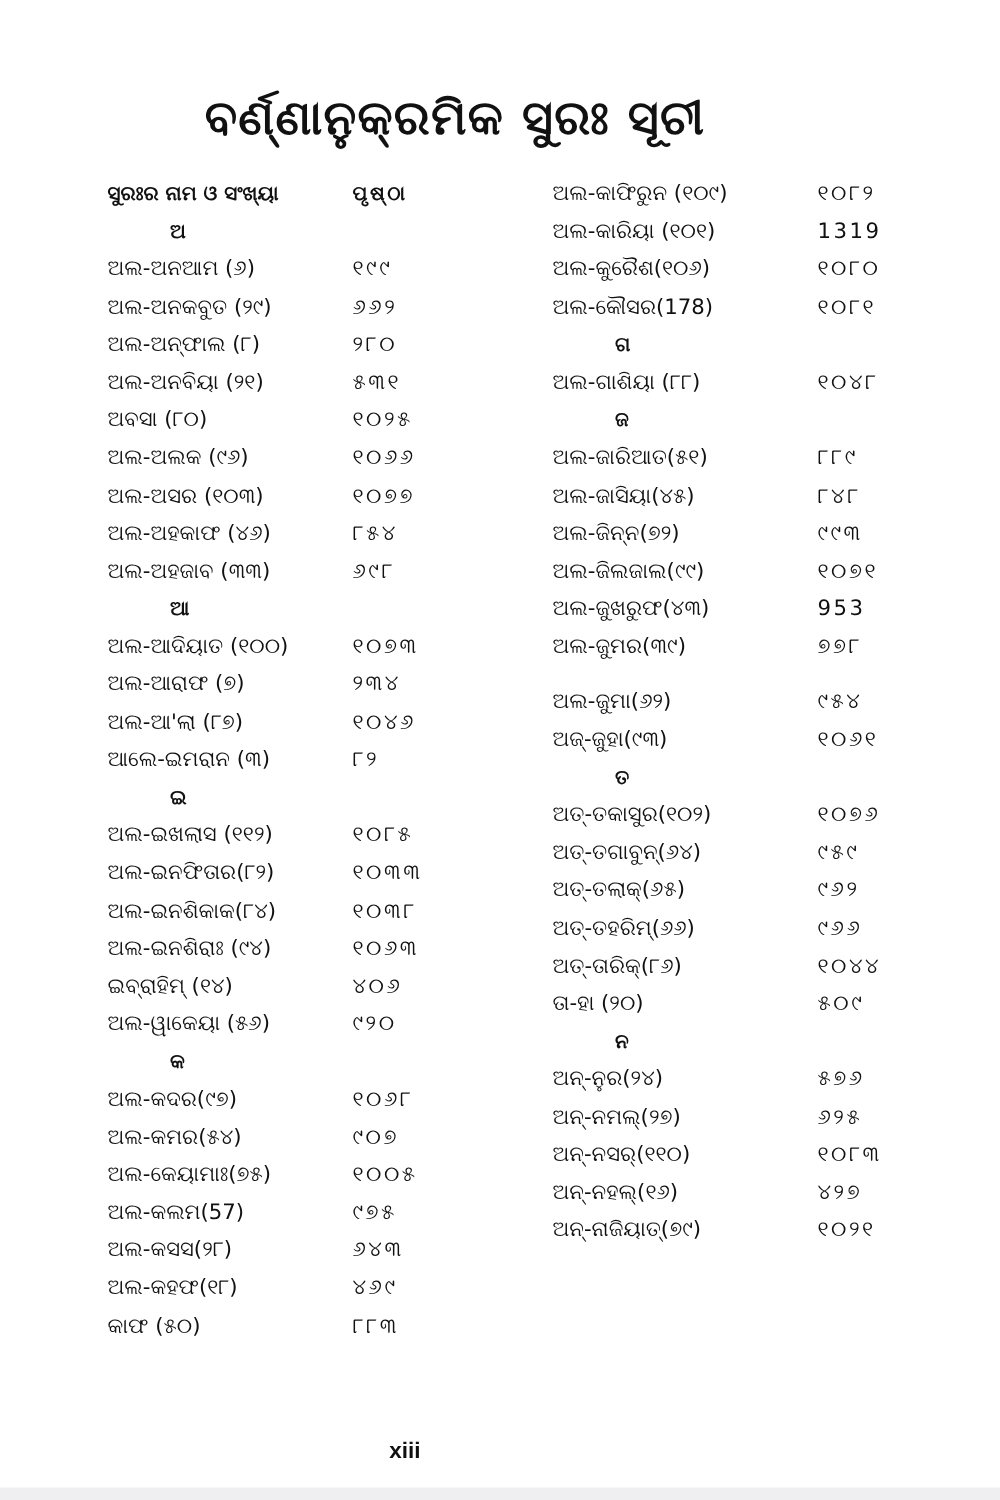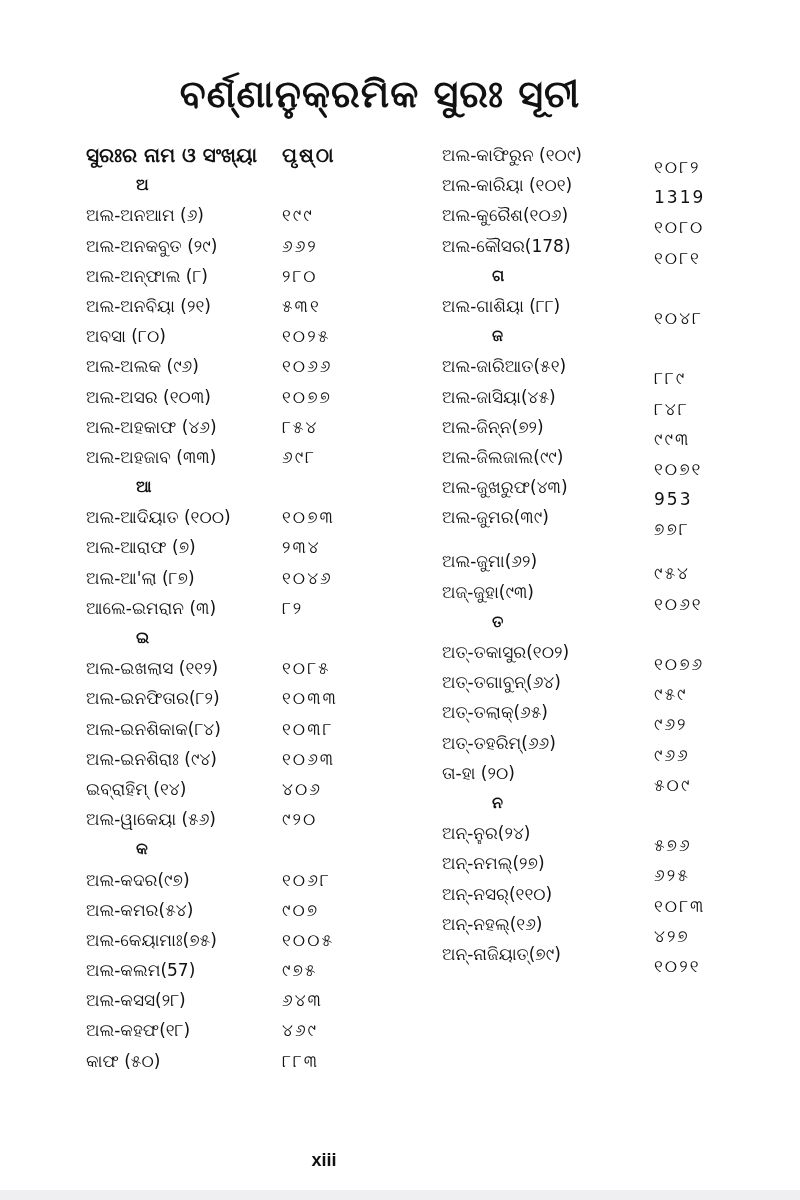--- a/index.html
+++ b/index.html
@@ -11,21 +11,21 @@
       width: 800px;
       height: 1200px;
       position: relative;
       overflow: hidden;
       font-family: "DejaVu Sans", sans-serif;
       color: #111111;
     }
     .page-title {
       position: absolute;
       top: 64px;
-      left: 16px;
+      left: 0;
       width: 728px;
       text-align: center;
       font-size: 38px;
       font-weight: bold;
       letter-spacing: 1px;
       line-height: 60px;
     }
     .column {
       position: absolute;
       top: 140px;
@@ -42,25 +42,25 @@
     }
     .row .name {
       position: absolute;
       left: 0;
     }
     .row .page {
       position: absolute;
       left: 196px;
       letter-spacing: 2px;
     }
-    .col-right .row .page { left: 212px; margin-top: 12px; }
+    .col-right .row .page { left: 212px; }
     .row.header .name,
     .row.header .page {
       font-weight: bold;
-      font-size: 20px;
+      font-size: 16px;
     }
     .row.section .name {
       left: 50px;
       font-weight: bold;
       font-size: 16px;
     }
     .row.spacer { height: 14px; }
     .page-number {
       position: absolute;
       top: 1150px;
@@ -284,20 +284,24 @@
       </div>
       <div class="row">
         <span class="name">ଅତ୍-ତଲାକ୍(୬୫)</span>
         <span class="page">୯୬୨</span>
       </div>
       <div class="row">
         <span class="name">ଅତ୍-ତହରିମ୍(୬୬)</span>
         <span class="page">୯୬୬</span>
       </div>
       <div class="row">
+        <span class="name">ଅତ୍-ତାରିକ୍(୮୬)</span>
+        <span class="page">୧୦୪୪</span>
+      </div>
+      <div class="row">
         <span class="name">ତା-ହା (୨୦)</span>
         <span class="page">୫୦୯</span>
       </div>
       <div class="row section">
         <span class="name">ନ</span>
       </div>
       <div class="row">
         <span class="name">ଅନ୍-ନୁର(୨୪)</span>
         <span class="page">୫୭୬</span>
       </div>

